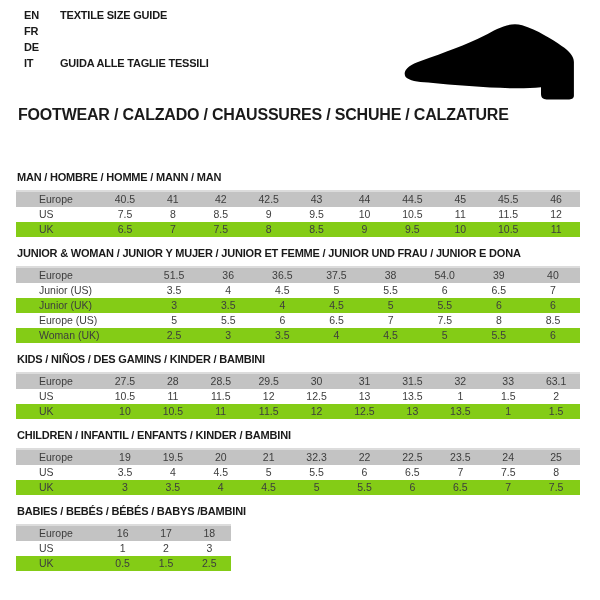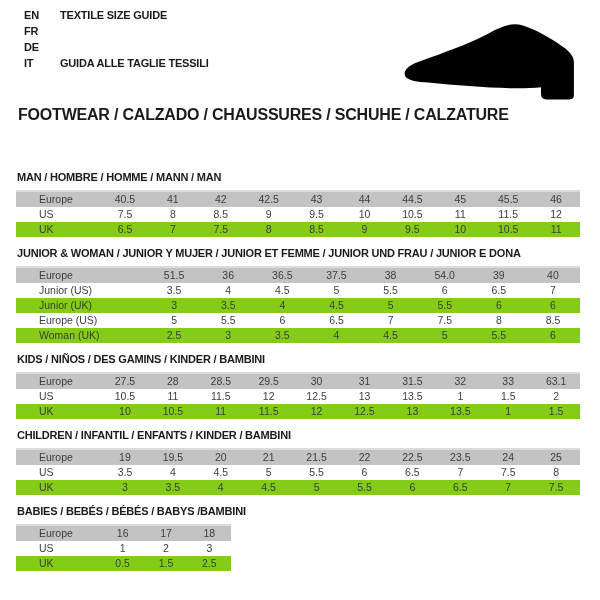--- a/index.html
+++ b/index.html
@@ -221,21 +221,21 @@
       </div>
       <div class="section">
         <div class="t-title">CHILDREN / INFANTIL / ENFANTS / KINDER / BAMBINI</div>
         <div class="tbl children">
           <div class="row head">
             <div class="cell label">Europe</div>
             <div class="cell">19</div>
             <div class="cell">19.5</div>
             <div class="cell">20</div>
             <div class="cell">21</div>
-            <div class="cell">21.5</div>
+            <div class="cell">32.3</div>
             <div class="cell">22</div>
             <div class="cell">22.5</div>
             <div class="cell">23.5</div>
             <div class="cell">24</div>
             <div class="cell">25</div>
           </div>
           <div class="row">
             <div class="cell label">US</div>
             <div class="cell">3.5</div>
             <div class="cell">4</div>

